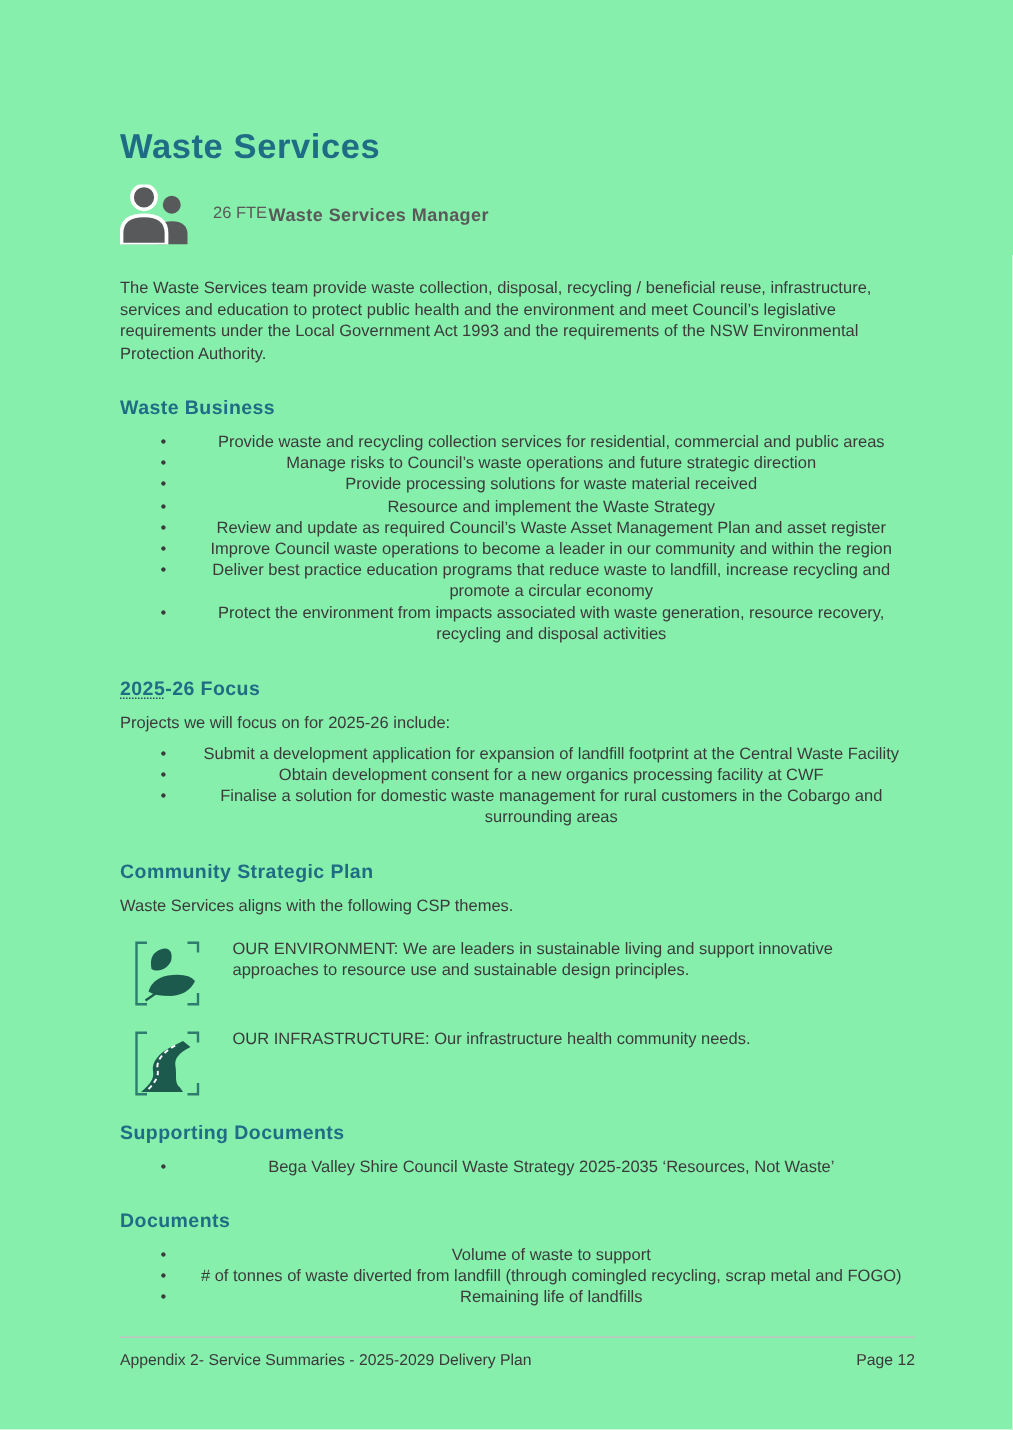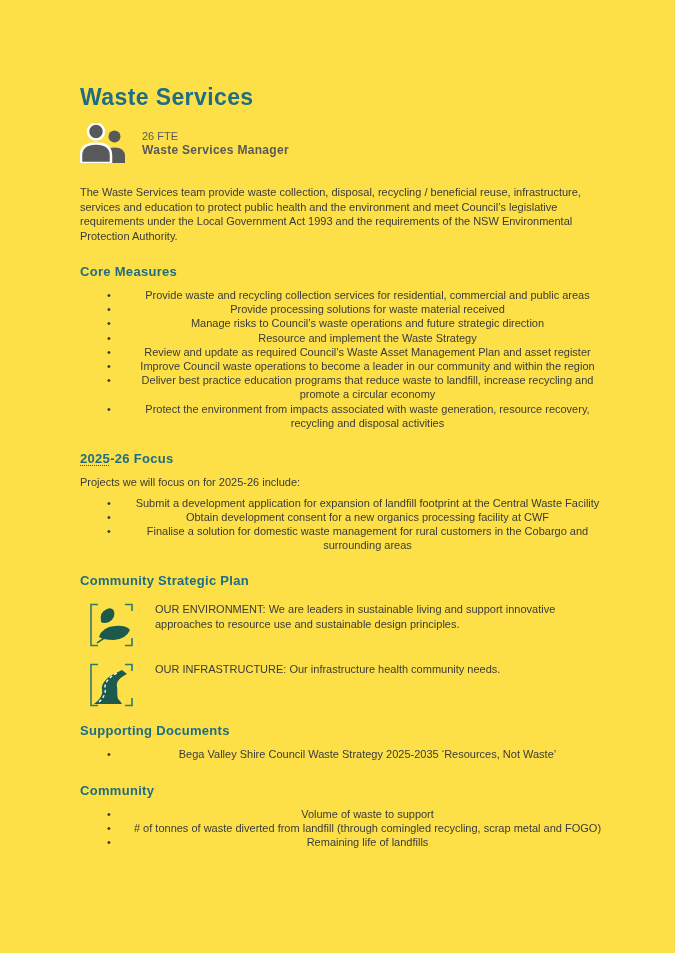--- a/index.html
+++ b/index.html
@@ -1,33 +1,33 @@
 <!DOCTYPE html>
 <html><head>
 <meta charset="utf-8">
 <style>
   html,body { margin:0; padding:0; background:#ffffff; }
   .page {
     position:relative;
     width:675px; height:953px;
-    background:#fde047;
+    background:#86efac;
     box-sizing:border-box;
     padding:84px 65px 0 80px;
     overflow:hidden;
     font-family:"Liberation Sans", sans-serif;
     color:#3b3b3b;
   }
   .title {
     margin:0 0 12px 0;
     font-size:23px; font-weight:bold;
     letter-spacing:0.4px;
     color:#1f6c85;
   }
   .staff-row { display:flex; align-items:center; gap:14px; margin-bottom:22px; }
-  .staff-text { display:flex; flex-direction:column; gap:1px; }
+  .staff-text { display:flex; gap:1px; }
   .fte { font-size:11px; color:#595959; }
   .manager { font-size:12px; font-weight:bold; color:#595959; letter-spacing:0.3px; }
   p.body { margin:0; font-size:11px; line-height:14.5px; }
   .intro { margin-bottom:4px; }
   h2.sec {
     margin:21px 0 9px 0;
     font-size:13px; font-weight:bold;
     letter-spacing:0.3px;
     color:#1f6c85;
   }
@@ -71,43 +71,44 @@
       </g>
     </svg>
     <div class="staff-text">
       <span class="fte">26 FTE</span>
       <span class="manager">Waste Services Manager</span>
     </div>
   </div>
 
   <p class="body intro">The Waste Services team provide waste collection, disposal, recycling / beneficial reuse, infrastructure, services and education to protect public health and the environment and meet Council’s legislative requirements under the Local Government Act 1993 and the requirements of the NSW Environmental Protection Authority.</p>
 
-  <h2 class="sec">Core Measures</h2>
+  <h2 class="sec">Waste Business</h2>
   <ul class="bullets">
 
   <li>Provide waste and recycling collection services for residential, commercial and public areas</li>
+      <li>Manage risks to Council’s waste operations and future strategic direction</li>
       <li>Provide processing solutions for waste material received</li>
-      <li>Manage risks to Council’s waste operations and future strategic direction</li>
       <li>Resource and implement the Waste Strategy</li>
       <li>Review and update as required Council’s Waste Asset Management Plan and asset register</li>
       <li>Improve Council waste operations to become a leader in our community and within the region</li>
       <li>Deliver best practice education programs that reduce waste to landfill, increase recycling and promote a circular economy</li>
       <li>Protect the environment from impacts associated with waste generation, resource recovery, recycling and disposal activities</li>
     </ul>
 
   <h2 class="sec"><span class="squiggle">2025</span><span>-26 Focus</span></h2>
   <p class="body">Projects we will focus on for 2025-26 include:</p>
   <ul class="bullets">
 
   <li>Submit a development application for expansion of landfill footprint at the Central Waste Facility</li>
       <li>Obtain development consent for a new organics processing facility at CWF</li>
       <li>Finalise a solution for domestic waste management for rural customers in the Cobargo and surrounding areas</li>
     </ul>
 
   <h2 class="sec">Community Strategic Plan</h2>
+  <p class="body">Waste Services aligns with the following CSP themes.</p>
 
   <div class="theme-row">
     <svg class="theme-icon" width="47" height="46" viewBox="0 0 47 46" aria-hidden="true">
       <g stroke="#2e7c6e" stroke-width="1.6" fill="none">
         <path d="M10 2.5 H3 V43.5 H10"></path>
         <path d="M37 2.5 H44 V9"></path>
         <path d="M44 36 V43.5 H37"></path>
       </g>
       <g fill="#1d5a4e">
         <path d="M13 20 Q11 10 19 7 Q24 5 26 9 Q28 16 21 20 Q16 22 13 20 Z"></path>
@@ -130,22 +131,26 @@
     </svg>
     <p class="body theme-text">OUR INFRASTRUCTURE: Our infrastructure health community needs.</p>
   </div>
 
   <h2 class="sec" style="margin-top:15px;">Supporting Documents</h2>
   <ul class="bullets">
 
   <li>Bega Valley Shire Council Waste Strategy 2025-2035 ‘Resources, Not Waste’</li>
     </ul>
 
-  <h2 class="sec">Community</h2>
+  <h2 class="sec">Documents</h2>
   <ul class="bullets">
 
   <li>Volume of waste to support</li>
       <li># of tonnes of waste diverted from landfill (through comingled recycling, scrap metal and FOGO)</li>
       <li>Remaining life of landfills</li>
     </ul>
 
+  <div class="footer">
+    <span>Appendix 2- Service Summaries - 2025-2029 Delivery Plan</span>
+    <span>Page 12</span>
+  </div>
 
 </div>
 
 </body></html>

